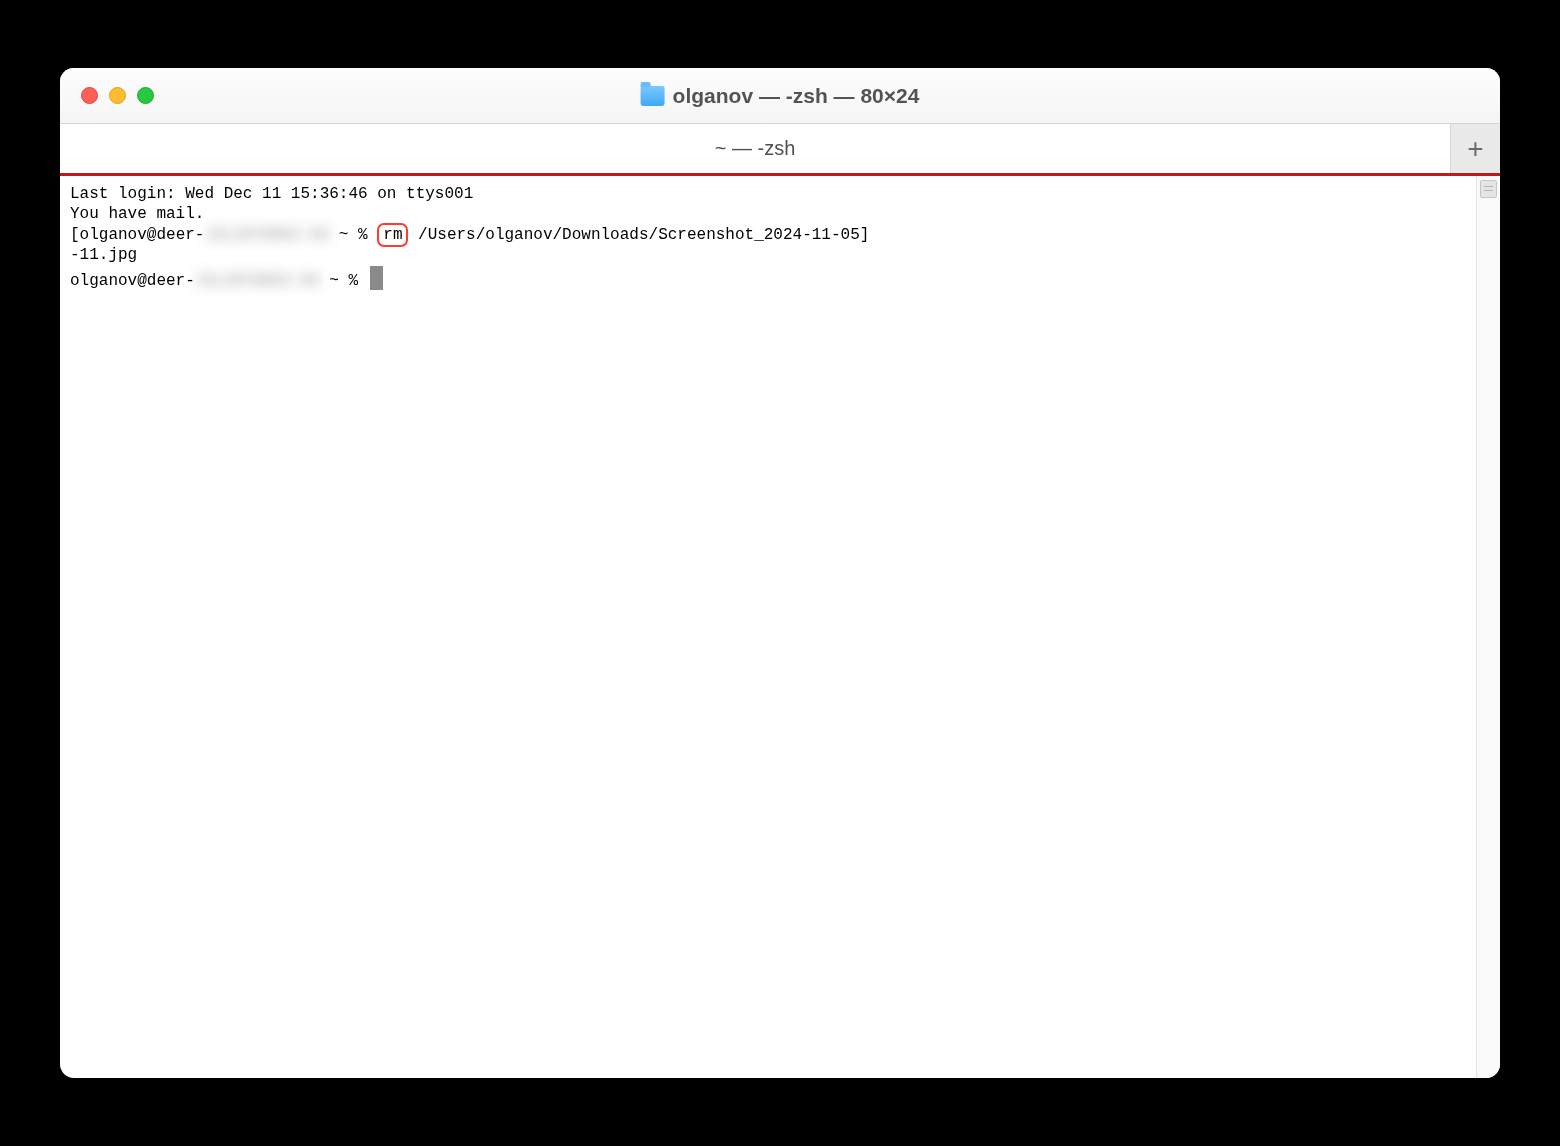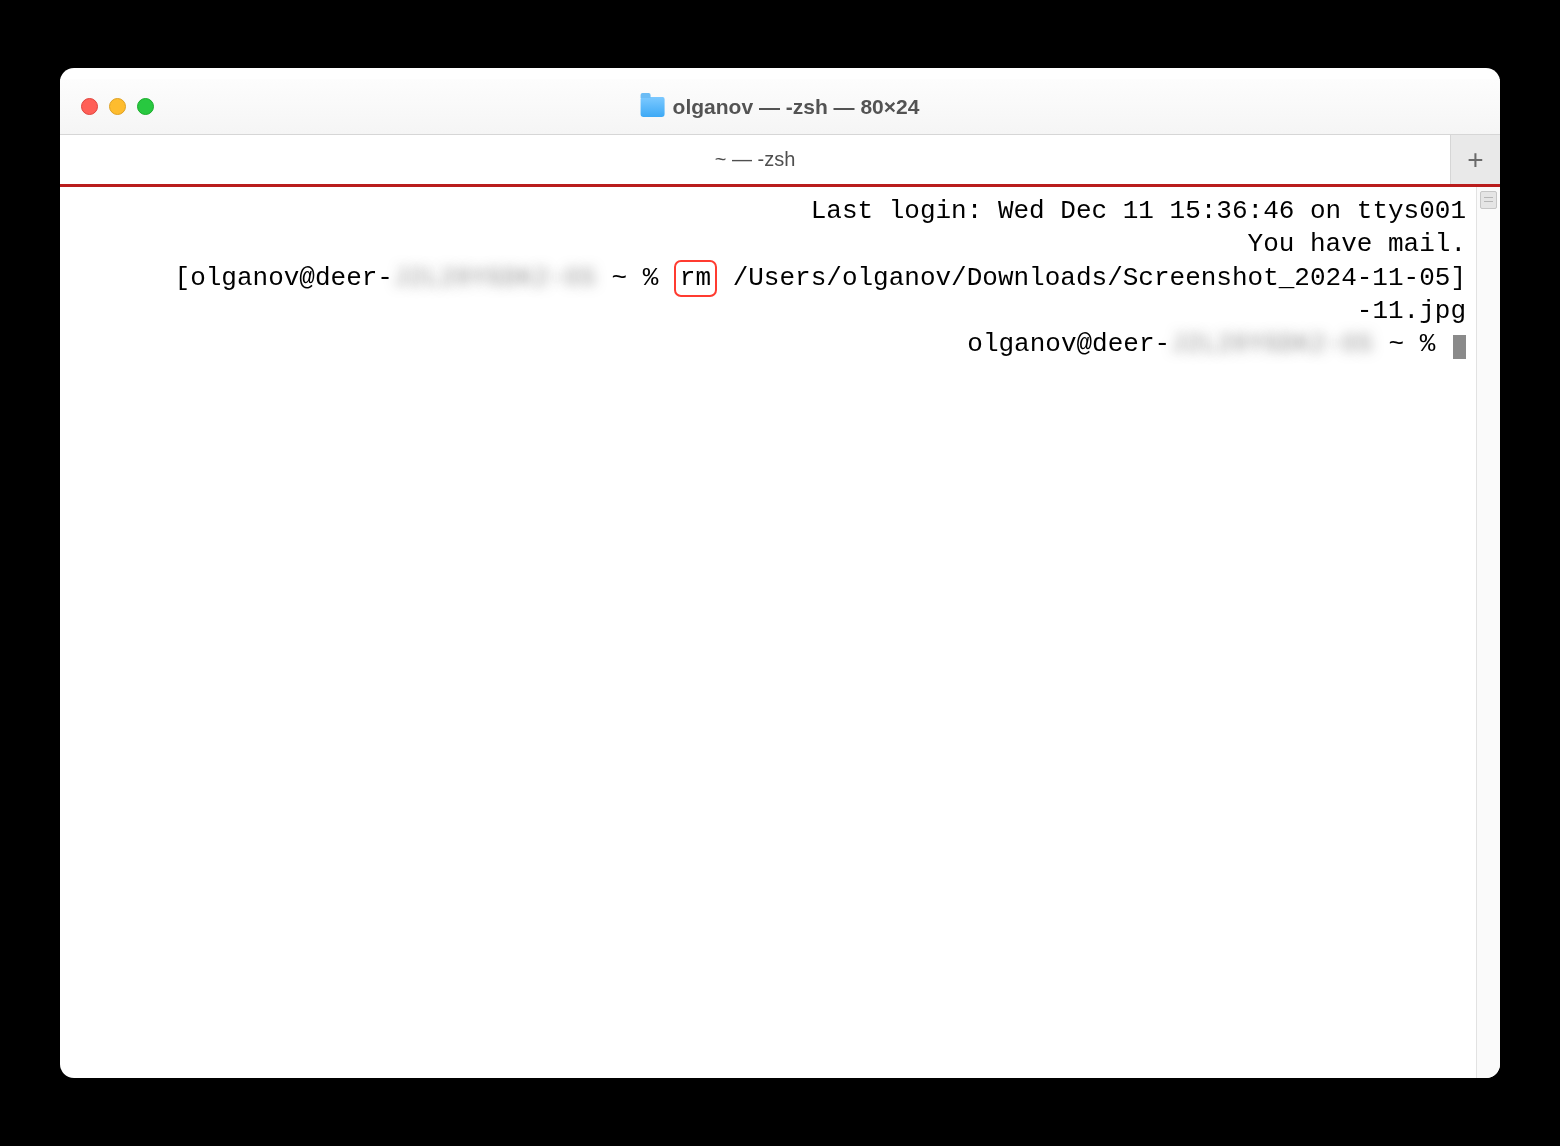--- a/index.html
+++ b/index.html
@@ -26,21 +26,20 @@
       display: flex;
       flex-direction: column;
     }
     .titlebar {
       height: 56px;
       background: linear-gradient(#fdfdfd, #f5f5f5);
       border-bottom: 1px solid #d6d6d6;
       display: flex;
       align-items: center;
       position: relative;
-      margin-top: 11px;
     }
     .traffic-lights {
       display: flex;
       gap: 11px;
       margin-left: 21px;
     }
     .traffic-light {
       width: 17px;
       height: 17px;
       border-radius: 50%;
@@ -108,26 +107,25 @@
     }
     .terminal-area {
       flex: 1;
       position: relative;
       display: flex;
     }
     .terminal {
       flex: 1;
       padding: 8px 10px;
       font-family: "SF Mono", Menlo, Monaco, "Courier New", monospace;
-      font-size: 26px;
+      font-size: 16px;
       line-height: 1.28;
       color: #000;
       white-space: pre-wrap;
       word-break: break-all;
-      text-align: right;
     }
     .blurred {
       color: transparent;
       text-shadow: 0 0 12px rgba(60,60,60,0.55);
     }
     .highlight-rm {
       display: inline-block;
       border: 2px solid #ff3b30;
       border-radius: 7px;
       padding: 0px 4px;

